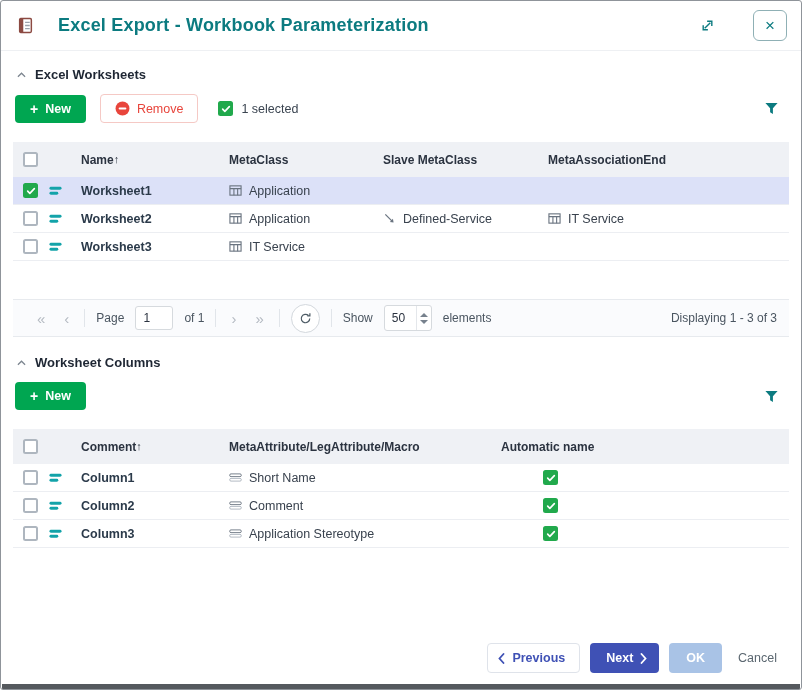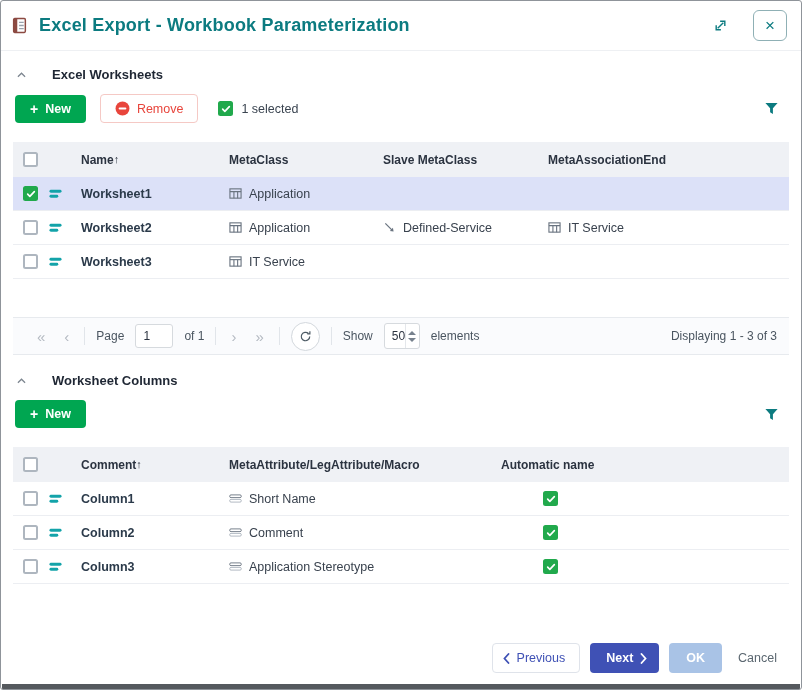--- a/index.html
+++ b/index.html
@@ -20,21 +20,21 @@
   }
   .bottom-edge {
     position: absolute; left: 1px; right: 1px; bottom: 0;
     height: 5px; background: #55595e;
   }
 
   
   .dlg-header {
     height: 50px; flex: 0 0 auto;
     display: flex; align-items: center;
-    padding: 0 14px 0 10px; gap: 11px;
+    padding: 0 14px 0 16px; gap: 24px;
     border-bottom: 1px solid #eef0f3;
   }
   .dlg-title {
     font-size: 18px; font-weight: bold; color: #0c7b80;
     letter-spacing: .2px;
   }
   .hdr-spacer { flex: 1; }
   .icon-btn {
     background: none; border: none; cursor: pointer;
     display: flex; align-items: center; justify-content: center;
@@ -43,21 +43,21 @@
   .close-btn {
     width: 34px; height: 31px;
     border: 1px solid #8fb0b5; border-radius: 6px;
     background: #fff; cursor: pointer;
     color: #0c7b80; font-size: 17px; line-height: 1;
     display: flex; align-items: center; justify-content: center;
   }
 
   
   .section-header {
-    display: flex; align-items: center; gap: 26px;
+    display: flex; align-items: center; gap: 9px;
     padding: 16px 14px 10px 16px;
   }
   .caret { color: #7d8690; display: flex; }
   .section-title { font-size: 13px; font-weight: bold; color: #1e2633; }
 
   .toolbar {
     display: flex; align-items: center; gap: 14px;
     padding: 2px 22px 0 14px; margin-bottom: 19px;
   }
   .btn {
@@ -93,21 +93,21 @@
   .table { margin: 0 12px; }
   .ws-grid  { display: grid; grid-template-columns: 36px 32px 148px 154px 165px 1fr; align-items: center; }
   .col-grid { display: grid; grid-template-columns: 36px 32px 148px 272px 1fr; align-items: center; }
   .thead {
     background: #eff1f5; height: 35px;
     font-size: 12px; font-weight: bold; color: #2b3340;
   }
   .th { display: flex; align-items: flex-start; }
   .sort-arrow { font-size: 11px; color: #2b3340; }
   .trow {
-    height: 34px; border-bottom: 1px solid #eceef2;
+    height: 28px; border-bottom: 1px solid #eceef2;
     font-size: 12.5px; background: #fff;
   }
   .trow.selected { background: #dce1f8; }
   .cell-cb { display: flex; padding-left: 10px; }
   .thead .cell-cb { padding-left: 10px; }
   .cell-rowicon { display: flex; align-items: center; }
   .cell-name { font-weight: bold; color: #2b3a4a; }
   .cell-meta { display: flex; align-items: center; gap: 7px; color: #39424e; }
   .auto-cell { padding-left: 42px; display: flex; }
 
@@ -129,21 +129,21 @@
     font-size: 12px; padding: 2px 7px; color: #2b3340;
     font-family: "Liberation Sans", sans-serif;
   }
   .refresh-btn {
     width: 29px; height: 29px; border-radius: 50%;
     border: 1px solid #d3d8dd; background: #fff; cursor: pointer;
     display: flex; align-items: center; justify-content: center;
   }
   .spinner {
     display: flex; align-items: stretch;
-    width: 36px; height: 26px;
+    width: 48px; height: 26px;
     border: 1px solid #d6dade; border-radius: 3px; background: #fff;
   }
   .spinner .num { flex: 1; display: flex; align-items: center; padding-left: 7px; font-size: 12px; color: #2b3340; }
   .spin-arrows {
     width: 15px; border-left: 1px solid #e4e7eb;
     display: flex; flex-direction: column; align-items: center; justify-content: center; gap: 3px;
     cursor: pointer;
   }
   .tri-up { width: 0; height: 0; border-left: 4px solid transparent; border-right: 4px solid transparent; border-bottom: 4px solid #77818d; }
   .tri-down { width: 0; height: 0; border-left: 4px solid transparent; border-right: 4px solid transparent; border-top: 4px solid #77818d; }
@@ -152,21 +152,21 @@
   .flex-spacer { flex: 1 1 auto; }
 
   
   .dlg-footer {
     flex: 0 0 auto;
     display: flex; align-items: center; justify-content: flex-end;
     gap: 10px; padding: 8px 18px 16px 18px;
   }
   .btn-prev {
     background: #fff; border: 1px solid #dfe3ea; color: #3f51b5;
-    font-weight: normal; padding: 7px 14px 7px 10px; margin-left: 33px;
+    font-weight: bold; padding: 7px 14px 7px 10px; margin-left: 33px;
   }
   .btn-next { background: #3f51b5; color: #fff; font-weight: bold; padding: 7px 11px 7px 15px; }
   .btn-ok { background: #a9c3e6; color: #fff; font-weight: bold; padding: 7px 16px; cursor: default; }
   .btn-cancel { background: none; border: none; color: #5b6770; font-size: 12.5px; padding: 7px 6px; cursor: pointer; font-family: "Liberation Sans", sans-serif; }
 </style>
 </head>
 <body>
 
 <div class="dialog">
 

